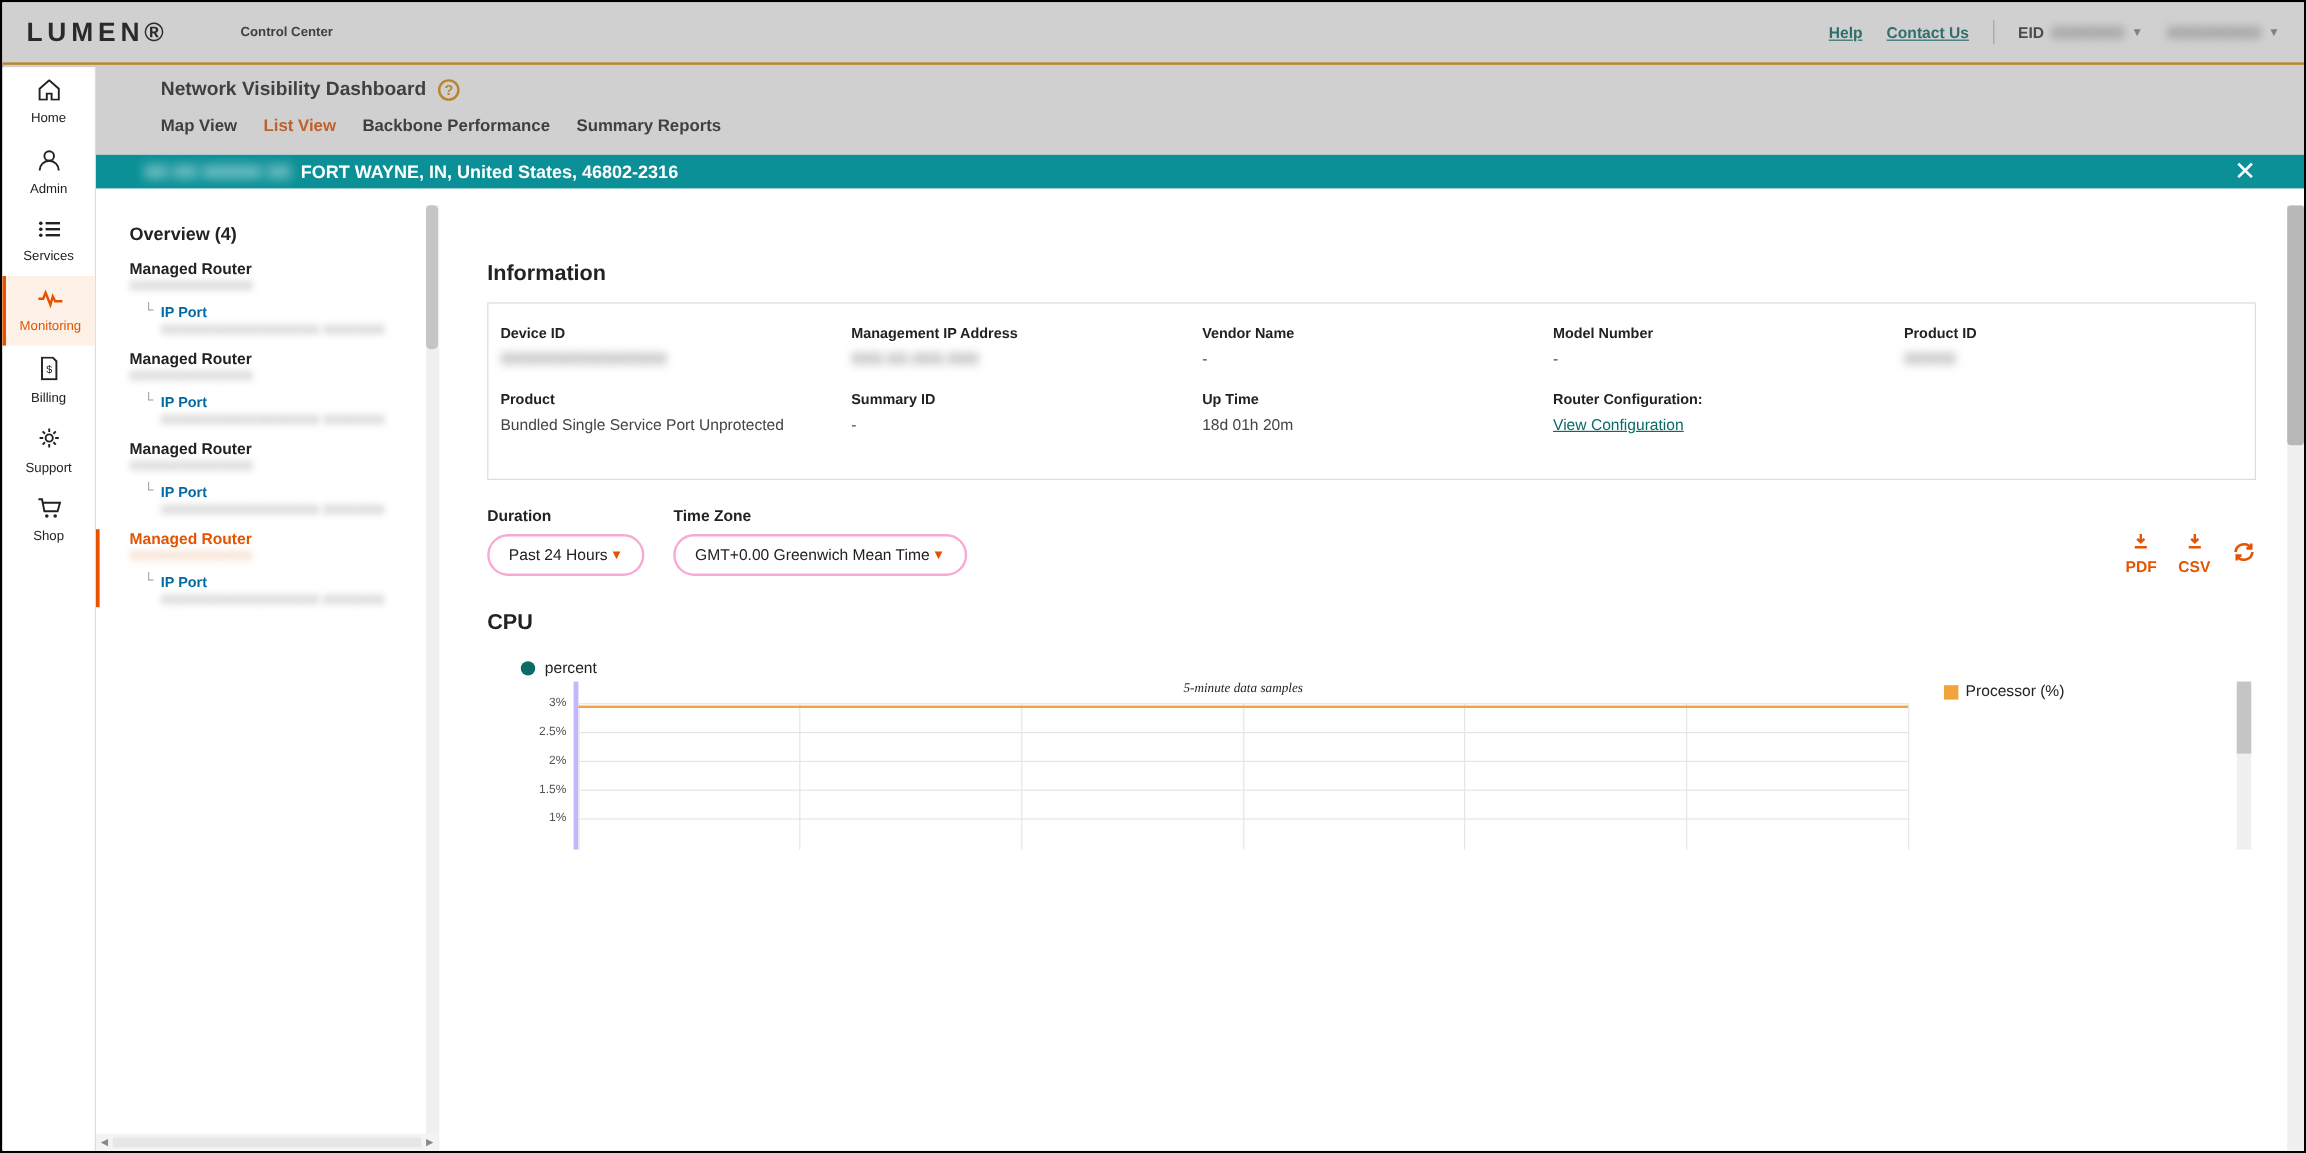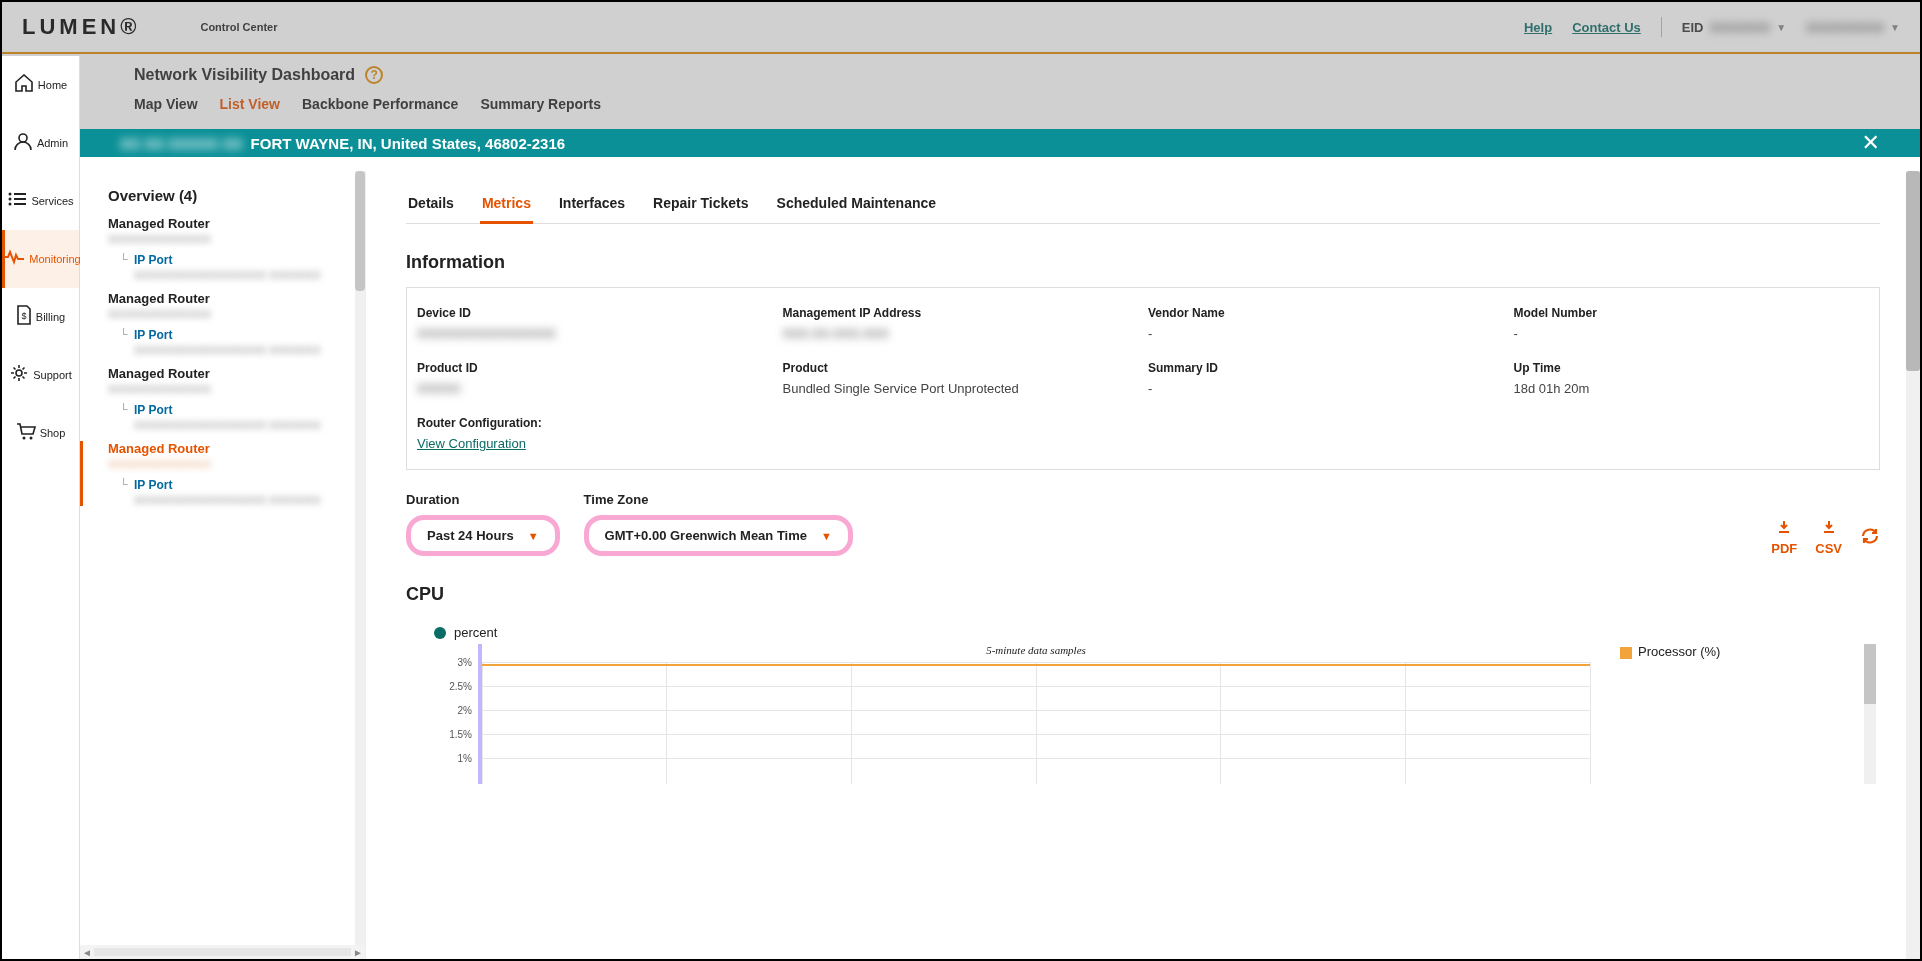--- a/index.html
+++ b/index.html
@@ -16,21 +16,21 @@
   .eid { font-weight: bold; color:#333; display:flex; align-items:center; gap:6px;}
   .eid .blur { filter: blur(4px); color:#666;}
   .chev { font-size:10px; color:#888; }
 
   
   .dim { position:absolute; left:0; right:0; background: rgba(120,120,120,0.35); pointer-events:none; z-index:5;}
   .dim1 { top:0; height:127px; }
 
   
   .leftrail { position:absolute; left:0; top:54px; width:78px; bottom:0; background:#fff; border-right:1px solid #ddd; z-index:10; }
-  .rail-item { display:flex; flex-direction:row; align-items:center; justify-content:center; height:58px; cursor:pointer; font-size:11px; color:#222; gap:4px;}
+  .rail-item { display:flex; flex-direction:column; align-items:center; justify-content:center; height:58px; cursor:pointer; font-size:11px; color:#222; gap:4px;}
   .rail-item.active { color:#e65300; }
   .rail-item.active-bg { background:#fdf0e7; border-left:3px solid #e65300;}
   .rail-icon { font-size:18px; }
 
   
   .dash-head { margin-left:78px; padding: 12px 54px 0 54px; }
   .dash-title { font-size:16px; font-weight:bold; color:#222; display:flex; align-items:center; gap:10px;}
   .dash-title .help-icon { display:inline-flex; width:18px; height:18px; border:2px solid #e08a00; border-radius:50%; color:#e08a00; align-items:center; justify-content:center; font-size:12px; font-weight:bold;}
   .dash-tabs { margin-top:12px; display:flex; gap:22px; font-size:14px; font-weight:bold;}
   .dash-tabs .tab { color:#222; cursor:pointer;}
@@ -69,30 +69,30 @@
   .main-scroll .thumb { position:absolute; top:0; width:100%; height:200px; background:#b8b8b8; border-radius:3px;}
 
   
   .dtabs { display:flex; gap:24px; border-bottom:1px solid #ddd; font-size:14px; font-weight:bold;}
   .dtabs .dtab { padding: 6px 2px 10px 2px; cursor:pointer; color:#222;}
   .dtabs .dtab.active { color:#e65300; border-bottom:3px solid #e65300; margin-bottom:-1px;}
 
   
   .info-title { font-size:18px; font-weight:bold; margin:28px 0 14px 0;}
   .info-box { border:1px solid #ddd; padding:18px 10px; }
-  .info-grid { display:grid; grid-template-columns: repeat(4, 1fr); gap: 20px 10px;}
+  .info-grid { display:grid; grid-template-columns: repeat(5, 1fr); gap: 20px 10px;}
   .info-cell .lbl { font-size:12px; font-weight:bold; color:#222; margin-bottom:6px;}
   .info-cell .val { font-size:13px; color:#444;}
   .info-cell .val.blur { filter: blur(4px);}
   .info-cell .val a { color:#0b6b66; text-decoration:underline; cursor:pointer;}
 
   
   .filters { display:flex; align-items:flex-end; margin-top:22px; gap:24px;}
   .fcol .flabel { font-size:13px; font-weight:bold; margin-bottom:8px;}
-  .pill { border:5px solid #f9a8d4; border-radius:18px; padding:8px 16px; display:flex; align-items:center; gap:14px; font-size:13px; cursor:pointer; background:#fff;font-weight:bold;}
+  .pill { border:2px solid #f9a8d4; border-radius:18px; padding:8px 16px; display:flex; align-items:center; gap:2px; font-size:13px; cursor:pointer; background:#fff;}
   .pill .chev2 { color:#e65300; font-size:11px;}
   .filters .right { margin-left:auto; display:flex; align-items:center; gap:18px; color:#e65300; font-weight:bold; font-size:13px;}
   .dl { display:flex; align-items:center; gap:4px; cursor:pointer;flex-direction:column;}
   .dl .dicon { font-size:14px;}
   .refresh-icon { font-size:18px; cursor:pointer;}
 
   
   .chart-title { font-size:18px; font-weight:bold; margin-top:28px;}
   .chart-unit { display:flex; align-items:center; gap:8px; margin:20px 0 4px 28px; font-size:13px;}
   .chart-unit .dot { width:12px; height:12px; border-radius:50%; background:#0b6b66; display:inline-block;}
@@ -275,27 +275,20 @@
       <div class="tree-bottom-scroll">
         <span class="arrow">◄</span>
           <div class="track"></div>
           <span class="arrow">►</span>
       </div>
     </div>
 
     <div class="main">
       <div class="main-inner">
 
-        <div class="dtabs">
-          <span class="dtab">Details</span>
-          <span class="dtab active">Metrics</span>
-          <span class="dtab">Interfaces</span>
-          <span class="dtab">Repair Tickets</span>
-          <span class="dtab">Scheduled Maintenance</span>
-        </div>
 
         <div class="info-title">Information</div>
         <div class="info-box">
           <div class="info-grid">
             <div class="info-cell">
                 <div class="lbl">Device ID</div>
                 <div class="val blur">XXXXXXXXXXXXXXXX</div>
               </div>
             <div class="info-cell">
                 <div class="lbl">Management IP Address</div>

